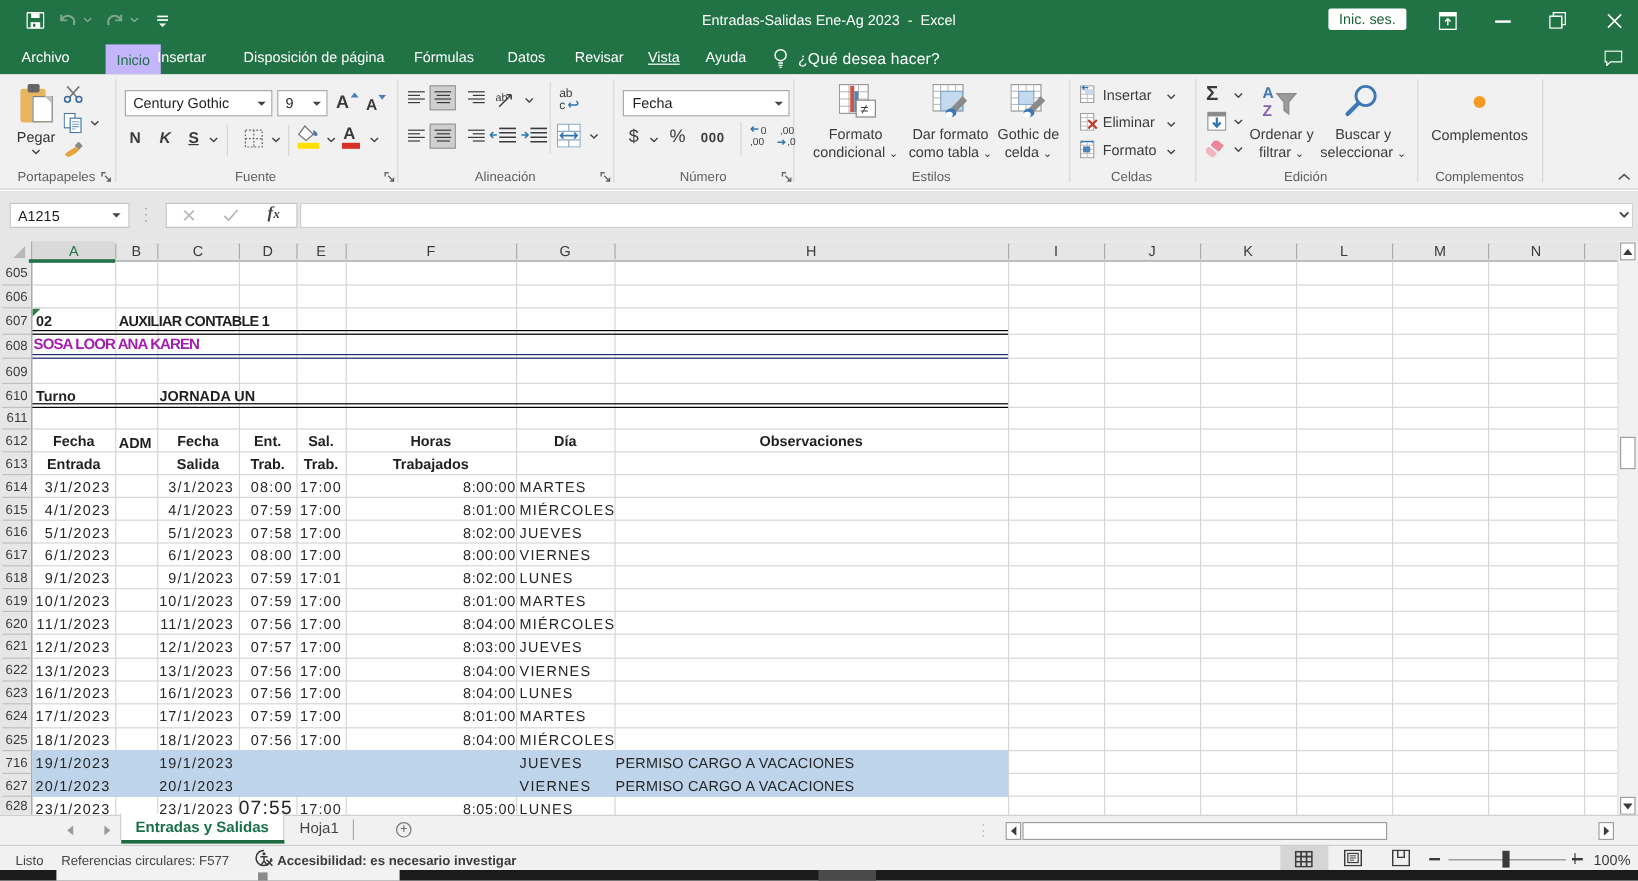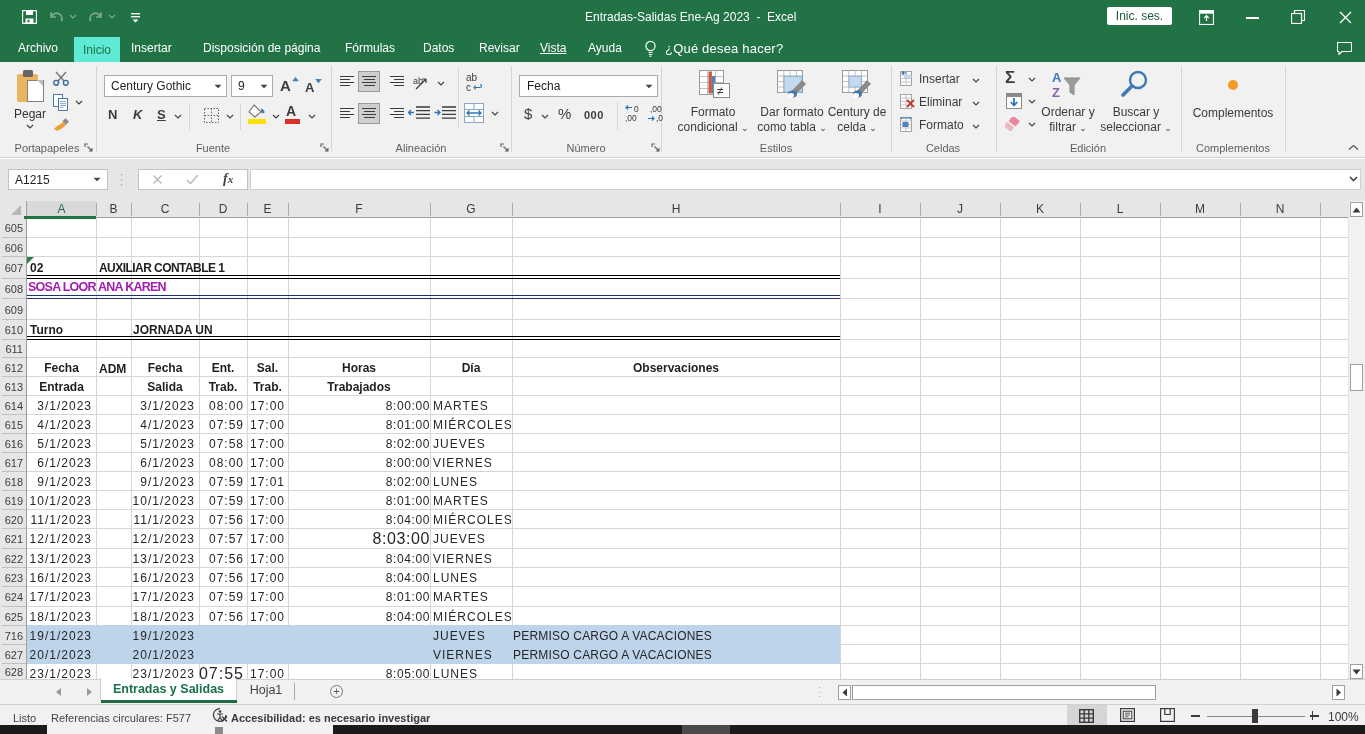--- a/index.html
+++ b/index.html
@@ -41,21 +41,21 @@
   </svg>
 <div class="ab" style="left:1246px;top:17px;width:13px;height:1.5px;background:#fff;"></div>
 <svg class="ab" style="left:1291px;top:10px" width="14" height="14" viewBox="0 0 14 14">
 <rect x="0.5" y="3.5" width="10" height="10" fill="none" stroke="#fff" stroke-width="1.2"></rect>
 <path d="M3.5 3.5 L3.5 0.5 L13.5 0.5 L13.5 10.5 L10.5 10.5" fill="none" stroke="#fff" stroke-width="1.2"></path>
   </svg>
 <svg class="ab" style="left:1339px;top:11px" width="13" height="13" viewBox="0 0 13 13">
 <path d="M1 1 L12 12 M12 1 L1 12" stroke="#fff" stroke-width="1.3"></path>
   </svg>
 <div class="ab" style="left:0;top:35px;width:1365px;height:27px;background:#217346"></div>
-<div class="ab ctr" style="left:74px;top:37px;width:46px;height:25px;background:#5eead4;font-size:12px;color:#217346;">Inicio</div>
+<div class="ab ctr" style="left:88px;top:37px;width:46px;height:25px;background:#c4b5fd;font-size:12px;color:#217346;">Inicio</div>
 <div class="ab" style="left:18px;top:41px;font-size:12px;color:#fff;font-weight:normal;white-space:nowrap;">Archivo</div>
 <div class="ab" style="left:131px;top:41px;font-size:12px;color:#fff;font-weight:normal;white-space:nowrap;">Insertar</div>
 <div class="ab" style="left:203px;top:41px;font-size:12px;color:#fff;font-weight:normal;white-space:nowrap;">Disposición de página</div>
 <div class="ab" style="left:345px;top:41px;font-size:12px;color:#fff;font-weight:normal;white-space:nowrap;">Fórmulas</div>
 <div class="ab" style="left:423px;top:41px;font-size:12px;color:#fff;font-weight:normal;white-space:nowrap;">Datos</div>
 <div class="ab" style="left:479px;top:41px;font-size:12px;color:#fff;font-weight:normal;white-space:nowrap;">Revisar</div>
 <div class="ab" style="left:540px;top:41px;font-size:12px;color:#fff;font-weight:normal;white-space:nowrap;text-decoration:underline;">Vista</div>
 <div class="ab" style="left:588px;top:41px;font-size:12px;color:#fff;font-weight:normal;white-space:nowrap;">Ayuda</div>
 <div class="ab" style="left:665px;top:41px;font-size:12px;color:#fff;font-weight:normal;white-space:nowrap;"><span style="font-size:13px;letter-spacing:0.2px;">¿Qué desea hacer?</span></div>
 <svg class="ab" style="left:644px;top:40px" width="13" height="17" viewBox="0 0 13 17">
@@ -285,21 +285,21 @@
     <path d="M19.4 0.5 L19.4 22.5" stroke="#b0b0b0" stroke-width="0.8"></path>
     <rect x="7" y="6.2" width="12.5" height="10.8" fill="#c5d9ee" stroke="#7da7d0" stroke-width="0.8"></rect>
     <path d="M14 22 C18 17 21 15 25 10 L29 14 C25 18 22 21 18 25 Z" fill="#8a8a8a"></path>
     <ellipse cx="15.5" cy="24" rx="4.5" ry="3.6" fill="#3f78b5"></ellipse>
     <ellipse cx="14" cy="25.5" rx="3" ry="2.4" fill="#fff"></ellipse>
   </svg>
 <div class="ab" style="left:658px;top:105px;width:110px;text-align:center;font-size:12px;color:#3b3b3b;">Formato</div>
 <div class="ab" style="left:658px;top:120px;width:110px;text-align:center;font-size:12px;color:#3b3b3b;">condicional <span style="font-size:9px;">⌄</span></div>
 <div class="ab" style="left:737px;top:105px;width:110px;text-align:center;font-size:12px;color:#3b3b3b;">Dar formato</div>
 <div class="ab" style="left:737px;top:120px;width:110px;text-align:center;font-size:12px;color:#3b3b3b;">como tabla <span style="font-size:9px;">⌄</span></div>
-<div class="ab" style="left:802px;top:105px;width:110px;text-align:center;font-size:12px;color:#3b3b3b;">Century de</div>
+<div class="ab" style="left:802px;top:105px;width:110px;text-align:center;font-size:12px;color:#3b3b3b;">Gothic de</div>
 <div class="ab" style="left:802px;top:120px;width:110px;text-align:center;font-size:12px;color:#3b3b3b;">celda <span style="font-size:9px;">⌄</span></div>
 <svg class="ab" style="left:900px;top:71px" width="15" height="15" viewBox="0 0 15 15">
     <rect x="0.5" y="0.5" width="11" height="14" fill="#fff" stroke="#9a9a9a" stroke-width="0.9"></rect>
     <path d="M0.5 4 L11.5 4 M0.5 7.5 L11.5 7.5 M0.5 11 L11.5 11 M6 0.5 L6 14.5" stroke="#b0b0b0" stroke-width="0.7"></path>
     <rect x="4" y="4.2" width="7.5" height="3" fill="#c5d9ee"></rect>
     <path d="M7 2 L2 2 M3.8 0.5 L2 2 L3.8 3.7" stroke="#2e75b6" stroke-width="1.1" fill="none" transform="translate(0,0)"></path>
   </svg>
 <div class="ab" style="left:919px;top:72px;font-size:12px;color:#3b3b3b;font-weight:normal;white-space:nowrap;">Insertar</div>
 <svg class="ab" style="left:972px;top:78px" width="8" height="5" viewBox="0 0 8 5">
     <path d="M1 1 L4 4 L7 1" stroke="#444" stroke-width="1.2" fill="none"></path>
@@ -564,21 +564,21 @@
 <div class="ab" style="left:27px;top:510px;width:69px;height:19px;display:flex;align-items:center;justify-content:flex-end;padding-right:4px;font-size:12px;font-weight:normal;color:#262626;letter-spacing:1.0px;white-space:nowrap;overflow:visible;z-index:3;">11/1/2023</div>
 <div class="ab" style="left:131px;top:510px;width:68px;height:19px;display:flex;align-items:center;justify-content:flex-end;padding-right:4px;font-size:12px;font-weight:normal;color:#262626;letter-spacing:1.0px;white-space:nowrap;overflow:visible;z-index:3;">11/1/2023</div>
 <div class="ab" style="left:199px;top:510px;width:48px;height:19px;display:flex;align-items:center;justify-content:flex-end;padding-right:3px;font-size:12px;font-weight:normal;color:#262626;letter-spacing:1.0px;white-space:nowrap;overflow:visible;z-index:3;">07:56</div>
 <div class="ab" style="left:247px;top:510px;width:41px;height:19px;display:flex;align-items:center;justify-content:flex-end;padding-right:3px;font-size:12px;font-weight:normal;color:#262626;letter-spacing:1.0px;white-space:nowrap;overflow:visible;z-index:3;">17:00</div>
 <div class="ab" style="left:288px;top:510px;width:142px;height:19px;display:flex;align-items:center;justify-content:flex-end;padding-right:0px;font-size:12px;font-weight:normal;color:#262626;letter-spacing:0.6px;white-space:nowrap;overflow:visible;z-index:3;">8:04:00</div>
 <div class="ab" style="left:430px;top:510px;width:82px;height:19px;display:flex;align-items:center;justify-content:flex-start;padding-left:3px;font-size:12px;font-weight:normal;color:#262626;letter-spacing:1.0px;white-space:nowrap;overflow:visible;z-index:3;">MIÉRCOLES</div>
 <div class="ab" style="left:27px;top:529px;width:69px;height:20px;display:flex;align-items:center;justify-content:flex-end;padding-right:4px;font-size:12px;font-weight:normal;color:#262626;letter-spacing:1.0px;white-space:nowrap;overflow:visible;z-index:3;">12/1/2023</div>
 <div class="ab" style="left:131px;top:529px;width:68px;height:20px;display:flex;align-items:center;justify-content:flex-end;padding-right:4px;font-size:12px;font-weight:normal;color:#262626;letter-spacing:1.0px;white-space:nowrap;overflow:visible;z-index:3;">12/1/2023</div>
 <div class="ab" style="left:199px;top:529px;width:48px;height:20px;display:flex;align-items:center;justify-content:flex-end;padding-right:3px;font-size:12px;font-weight:normal;color:#262626;letter-spacing:1.0px;white-space:nowrap;overflow:visible;z-index:3;">07:57</div>
 <div class="ab" style="left:247px;top:529px;width:41px;height:20px;display:flex;align-items:center;justify-content:flex-end;padding-right:3px;font-size:12px;font-weight:normal;color:#262626;letter-spacing:1.0px;white-space:nowrap;overflow:visible;z-index:3;">17:00</div>
-<div class="ab" style="left:288px;top:529px;width:142px;height:20px;display:flex;align-items:center;justify-content:flex-end;padding-right:0px;font-size:16px;font-weight:normal;color:#262626;letter-spacing:0.6px;white-space:nowrap;overflow:visible;z-index:3;">8:03:00</div>
+<div class="ab" style="left:288px;top:529px;width:142px;height:20px;display:flex;align-items:center;justify-content:flex-end;padding-right:0px;font-size:12px;font-weight:normal;color:#262626;letter-spacing:0.6px;white-space:nowrap;overflow:visible;z-index:3;">8:03:00</div>
 <div class="ab" style="left:430px;top:529px;width:82px;height:20px;display:flex;align-items:center;justify-content:flex-start;padding-left:3px;font-size:12px;font-weight:normal;color:#262626;letter-spacing:1.0px;white-space:nowrap;overflow:visible;z-index:3;">JUEVES</div>
 <div class="ab" style="left:27px;top:549px;width:69px;height:19px;display:flex;align-items:center;justify-content:flex-end;padding-right:4px;font-size:12px;font-weight:normal;color:#262626;letter-spacing:1.0px;white-space:nowrap;overflow:visible;z-index:3;">13/1/2023</div>
 <div class="ab" style="left:131px;top:549px;width:68px;height:19px;display:flex;align-items:center;justify-content:flex-end;padding-right:4px;font-size:12px;font-weight:normal;color:#262626;letter-spacing:1.0px;white-space:nowrap;overflow:visible;z-index:3;">13/1/2023</div>
 <div class="ab" style="left:199px;top:549px;width:48px;height:19px;display:flex;align-items:center;justify-content:flex-end;padding-right:3px;font-size:12px;font-weight:normal;color:#262626;letter-spacing:1.0px;white-space:nowrap;overflow:visible;z-index:3;">07:56</div>
 <div class="ab" style="left:247px;top:549px;width:41px;height:19px;display:flex;align-items:center;justify-content:flex-end;padding-right:3px;font-size:12px;font-weight:normal;color:#262626;letter-spacing:1.0px;white-space:nowrap;overflow:visible;z-index:3;">17:00</div>
 <div class="ab" style="left:288px;top:549px;width:142px;height:19px;display:flex;align-items:center;justify-content:flex-end;padding-right:0px;font-size:12px;font-weight:normal;color:#262626;letter-spacing:0.6px;white-space:nowrap;overflow:visible;z-index:3;">8:04:00</div>
 <div class="ab" style="left:430px;top:549px;width:82px;height:19px;display:flex;align-items:center;justify-content:flex-start;padding-left:3px;font-size:12px;font-weight:normal;color:#262626;letter-spacing:1.0px;white-space:nowrap;overflow:visible;z-index:3;">VIERNES</div>
 <div class="ab" style="left:27px;top:568px;width:69px;height:19px;display:flex;align-items:center;justify-content:flex-end;padding-right:4px;font-size:12px;font-weight:normal;color:#262626;letter-spacing:1.0px;white-space:nowrap;overflow:visible;z-index:3;">16/1/2023</div>
 <div class="ab" style="left:131px;top:568px;width:68px;height:19px;display:flex;align-items:center;justify-content:flex-end;padding-right:4px;font-size:12px;font-weight:normal;color:#262626;letter-spacing:1.0px;white-space:nowrap;overflow:visible;z-index:3;">16/1/2023</div>
 <div class="ab" style="left:199px;top:568px;width:48px;height:19px;display:flex;align-items:center;justify-content:flex-end;padding-right:3px;font-size:12px;font-weight:normal;color:#262626;letter-spacing:1.0px;white-space:nowrap;overflow:visible;z-index:3;">07:56</div>

